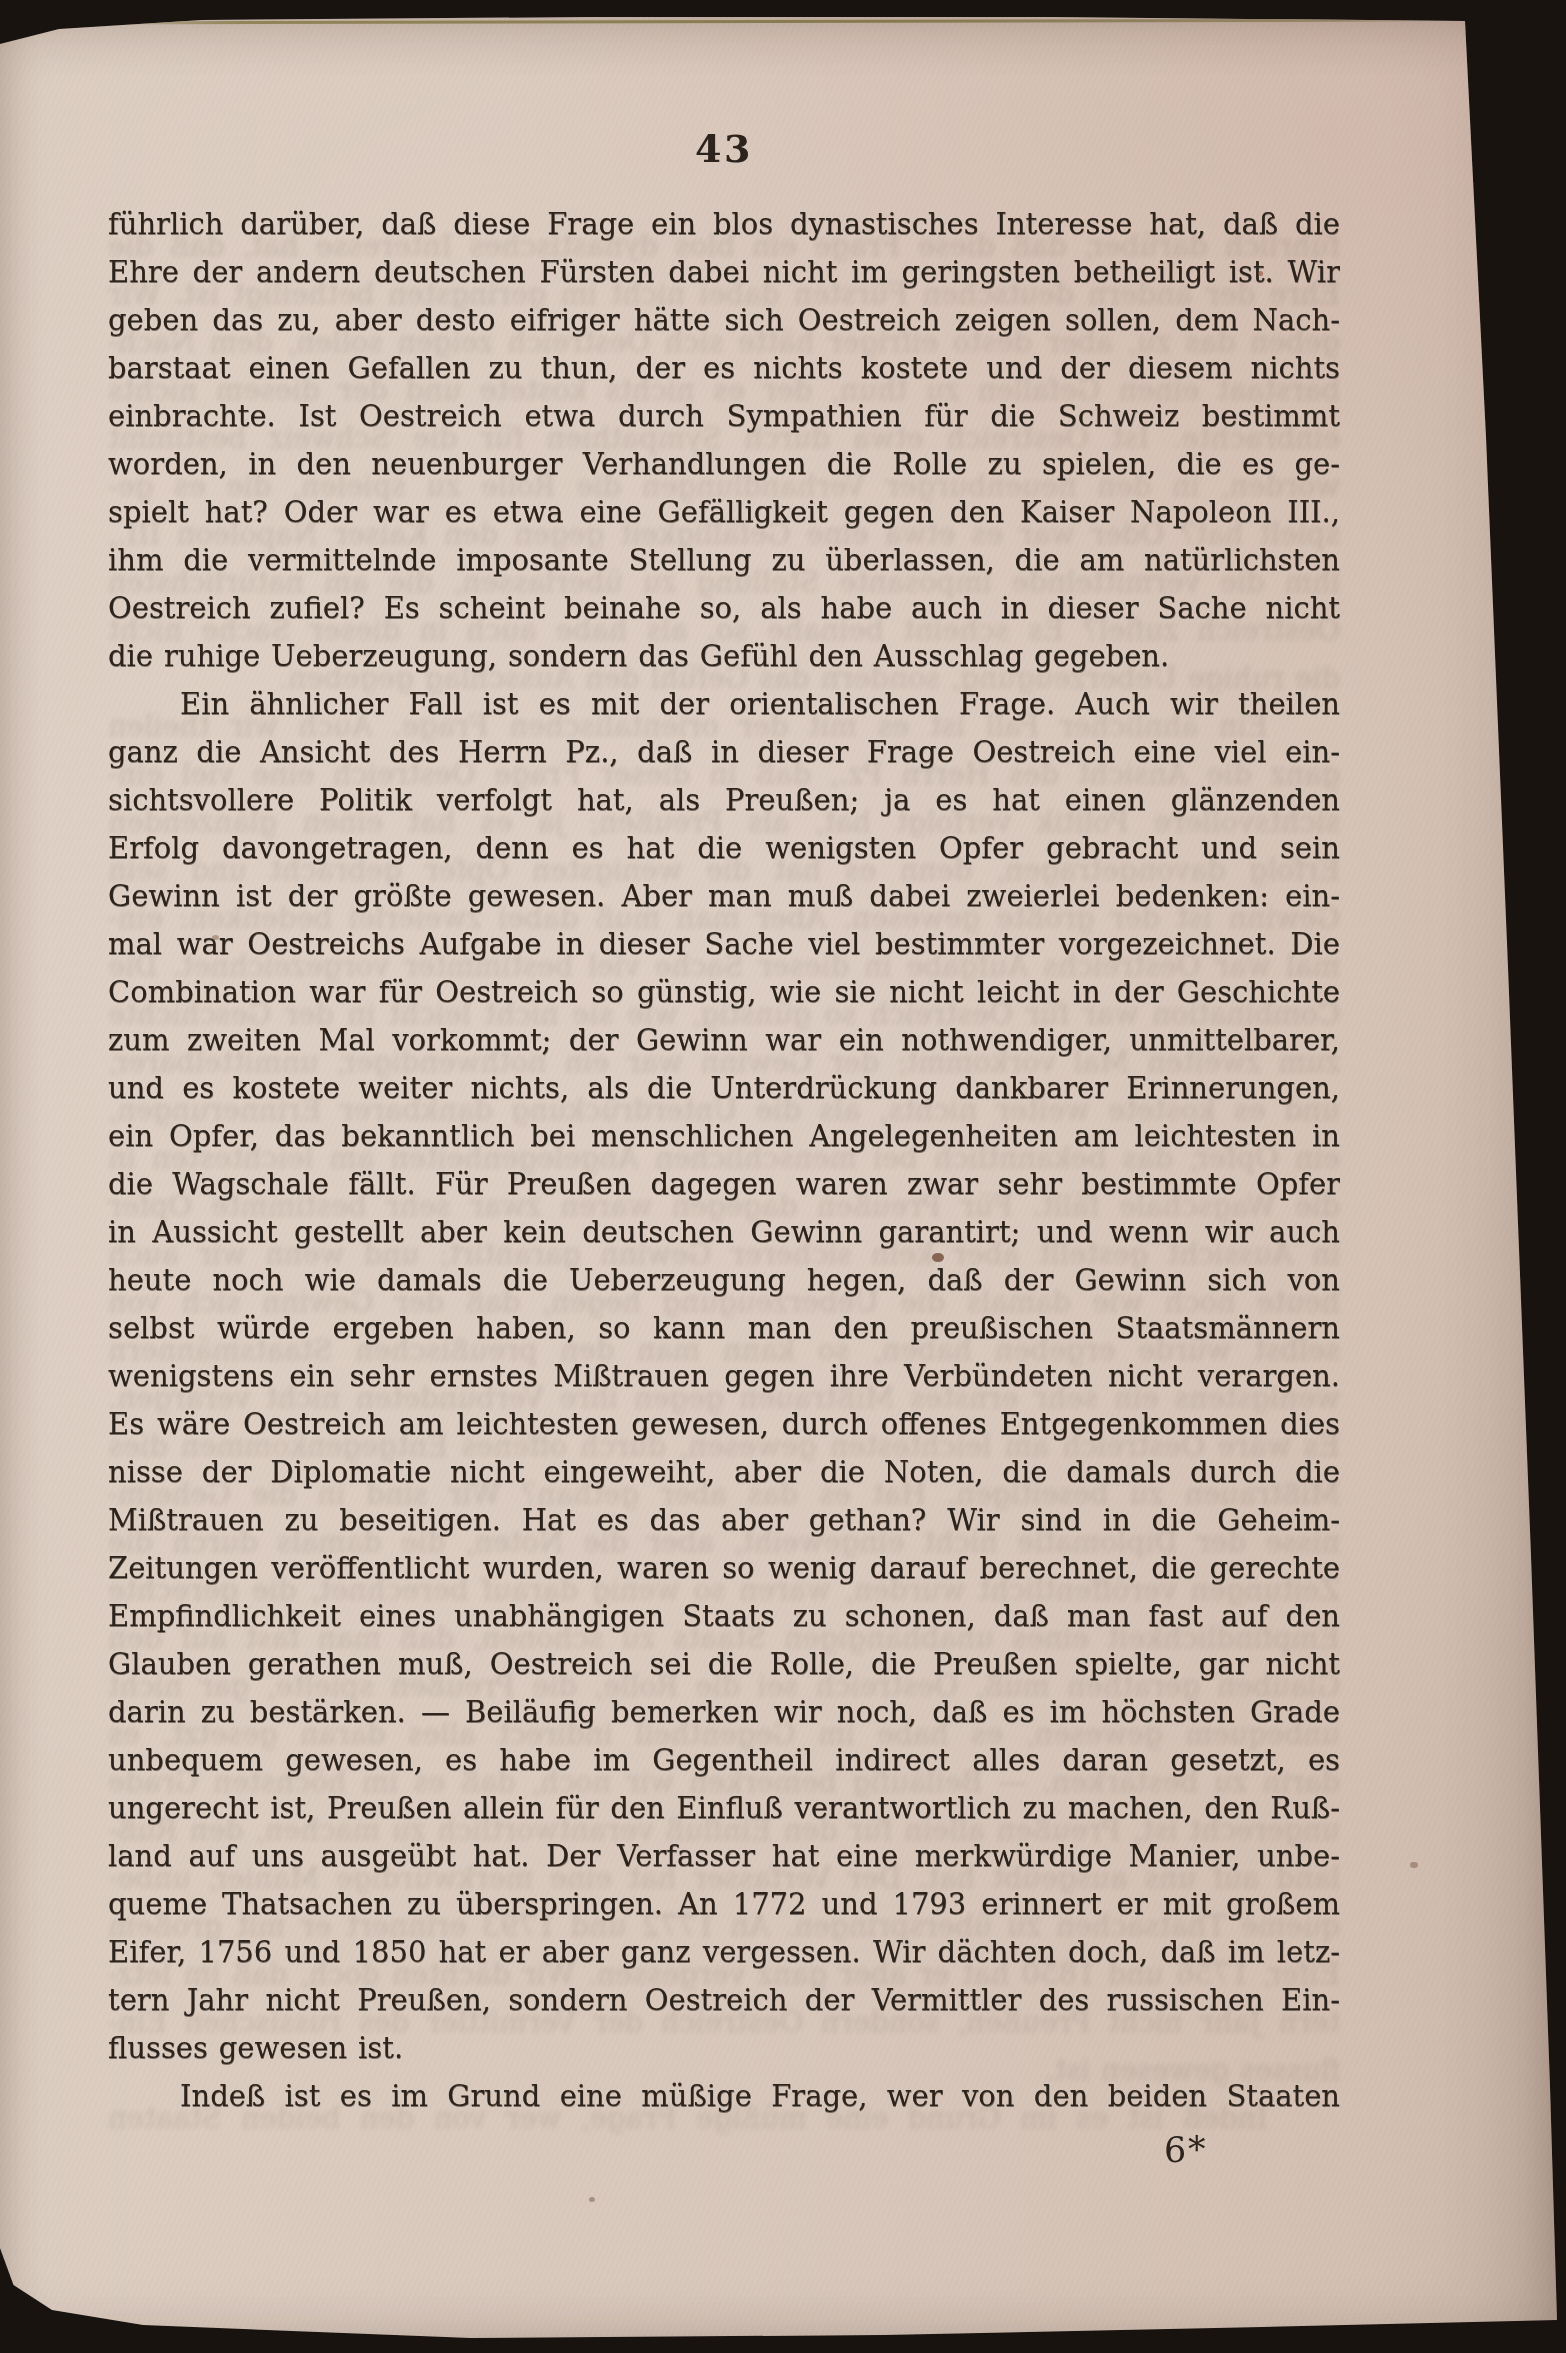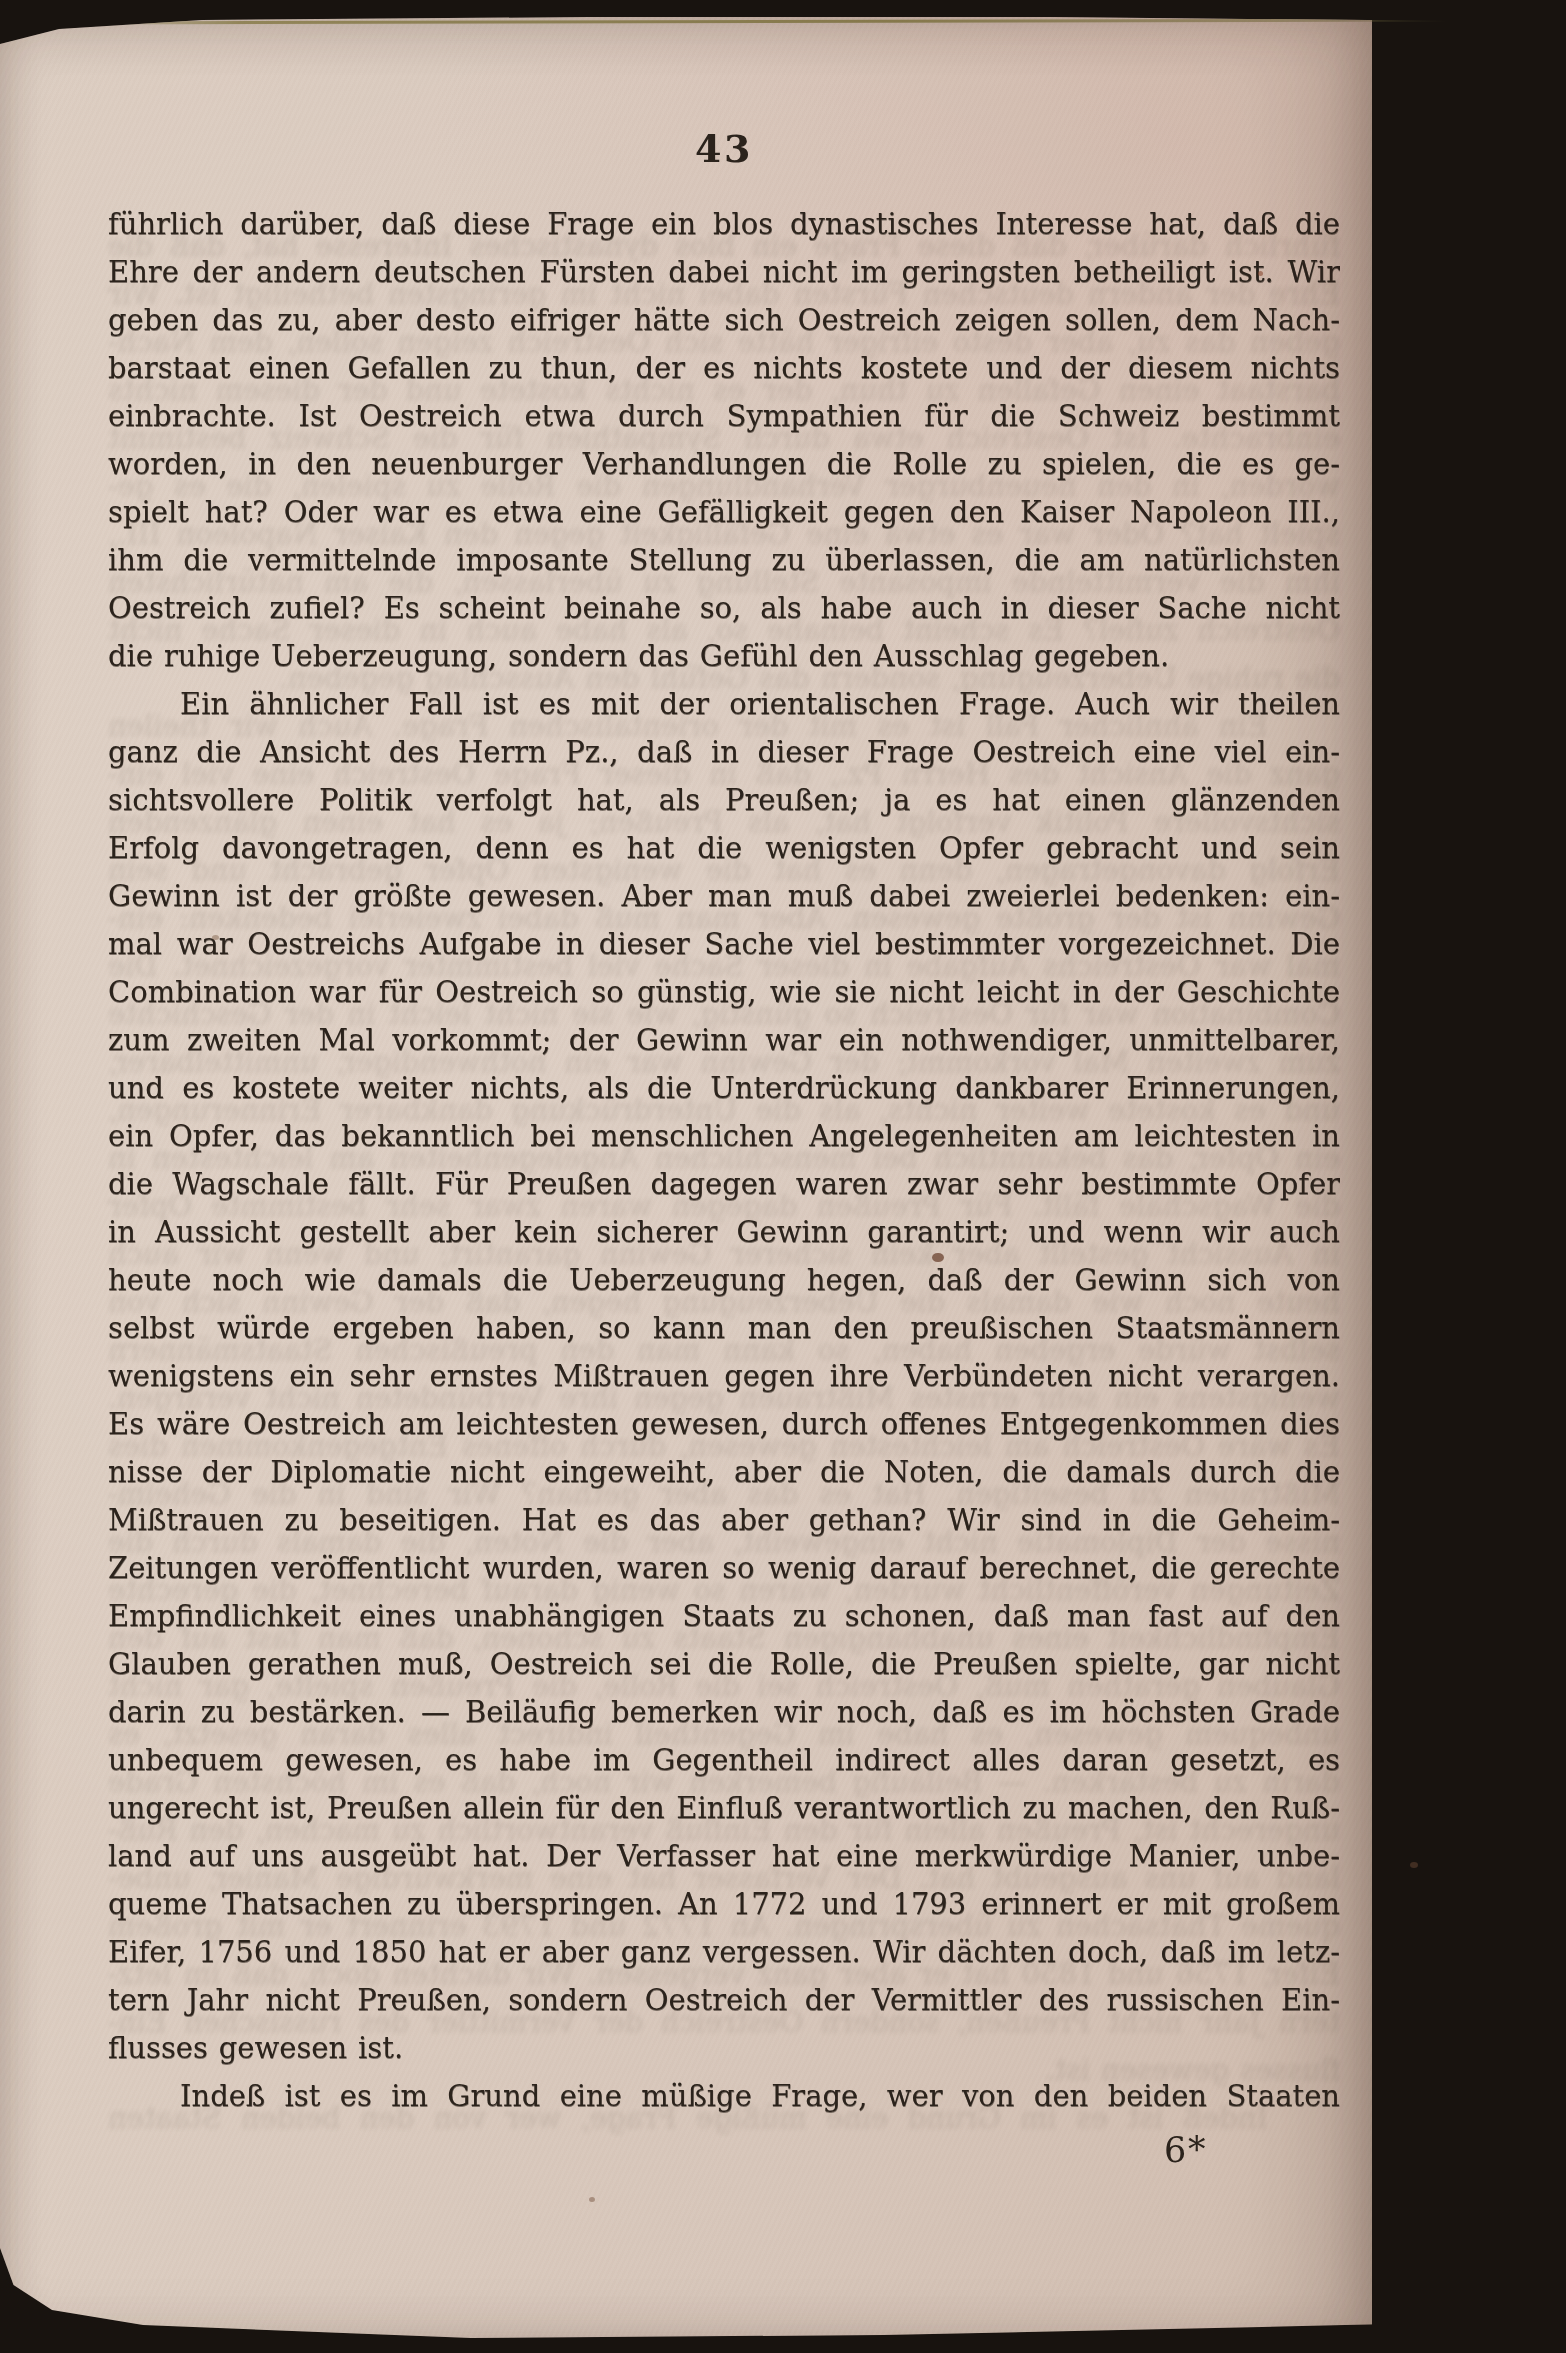--- a/index.html
+++ b/index.html
@@ -7,21 +7,21 @@
     width: 1566px; height: 2354px;
     position: relative;
     overflow: hidden;
     background: #18130f;
     font-family: "DejaVu Serif", serif;
   }
 
   
   .paper {
     position: absolute; left: 0; top: 0;
-    width: 1372px; height: 2354px;
+    width: 1566px; height: 2354px;
     background:
       repeating-linear-gradient(115deg, rgba(120,90,70,.015) 0 2.5px, rgba(255,255,255,.015) 2.5px 5px),
       radial-gradient(130% 90% at 45% 38%, rgba(255,252,248,.14) 0%, rgba(255,252,248,0) 55%),
       radial-gradient(120% 55% at 85% 6%, rgba(203,160,148,.22) 0%, rgba(203,160,148,0) 45%),
       linear-gradient(90deg, #dccdc1 0%, #d7c6ba 55%, #d2bfb2 88%, #c8b4a6 100%);
     clip-path: polygon(
       0px 44px, 59px 29px, 202px 20px, 589px 17px, 1052px 17px, 1465px 21px,
       1486px 437px, 1508px 967px, 1531px 1556px, 1550px 2086px, 1557px 2320px,
       1262px 2327px, 883px 2335px, 471px 2338px, 143px 2325px, 52px 2310px,
       13.5px 2285px, 0px 2248px);
@@ -165,21 +165,21 @@
         <div class="line">ganz die Ansicht des Herrn Pz., daß in dieser Frage Oestreich eine viel ein-</div>
         <div class="line">sichtsvollere Politik verfolgt hat, als Preußen; ja es hat einen glänzenden</div>
         <div class="line">Erfolg davongetragen, denn es hat die wenigsten Opfer gebracht und sein</div>
         <div class="line">Gewinn ist der größte gewesen. Aber man muß dabei zweierlei bedenken: ein-</div>
         <div class="line">mal war Oestreichs Aufgabe in dieser Sache viel bestimmter vorgezeichnet. Die</div>
         <div class="line">Combination war für Oestreich so günstig, wie sie nicht leicht in der Geschichte</div>
         <div class="line">zum zweiten Mal vorkommt; der Gewinn war ein nothwendiger, unmittelbarer,</div>
         <div class="line">und es kostete weiter nichts, als die Unterdrückung dankbarer Erinnerungen,</div>
         <div class="line">ein Opfer, das bekanntlich bei menschlichen Angelegenheiten am leichtesten in</div>
         <div class="line">die Wagschale fällt. Für Preußen dagegen waren zwar sehr bestimmte Opfer</div>
-        <div class="line">in Aussicht gestellt aber kein sicherer Gewinn garantirt; und wenn wir auch</div>
+        <div class="line">in Aussicht gestellt aber kein deutschen Gewinn garantirt; und wenn wir auch</div>
         <div class="line">heute noch wie damals die Ueberzeugung hegen, daß der Gewinn sich von</div>
         <div class="line">selbst würde ergeben haben, so kann man den preußischen Staatsmännern</div>
         <div class="line">wenigstens ein sehr ernstes Mißtrauen gegen ihre Verbündeten nicht verargen.</div>
         <div class="line">Es wäre Oestreich am leichtesten gewesen, durch offenes Entgegenkommen dies</div>
         <div class="line">nisse der Diplomatie nicht eingeweiht, aber die Noten, die damals durch die</div>
         <div class="line">Mißtrauen zu beseitigen. Hat es das aber gethan? Wir sind in die Geheim-</div>
         <div class="line">Zeitungen veröffentlicht wurden, waren so wenig darauf berechnet, die gerechte</div>
         <div class="line">Empfindlichkeit eines unabhängigen Staats zu schonen, daß man fast auf den</div>
         <div class="line">Glauben gerathen muß, Oestreich sei die Rolle, die Preußen spielte, gar nicht</div>
         <div class="line">darin zu bestärken. — Beiläufig bemerken wir noch, daß es im höchsten Grade</div>

